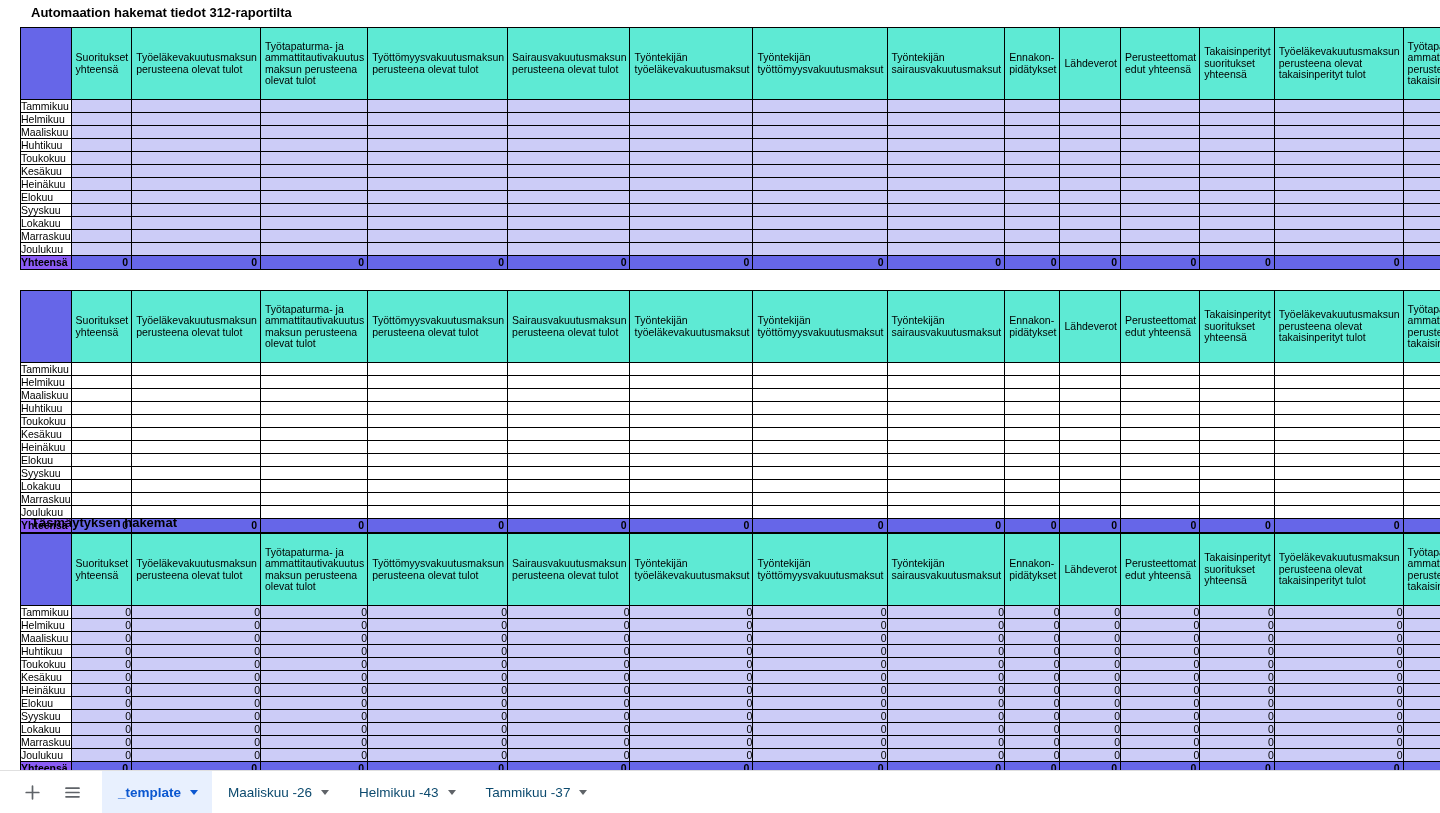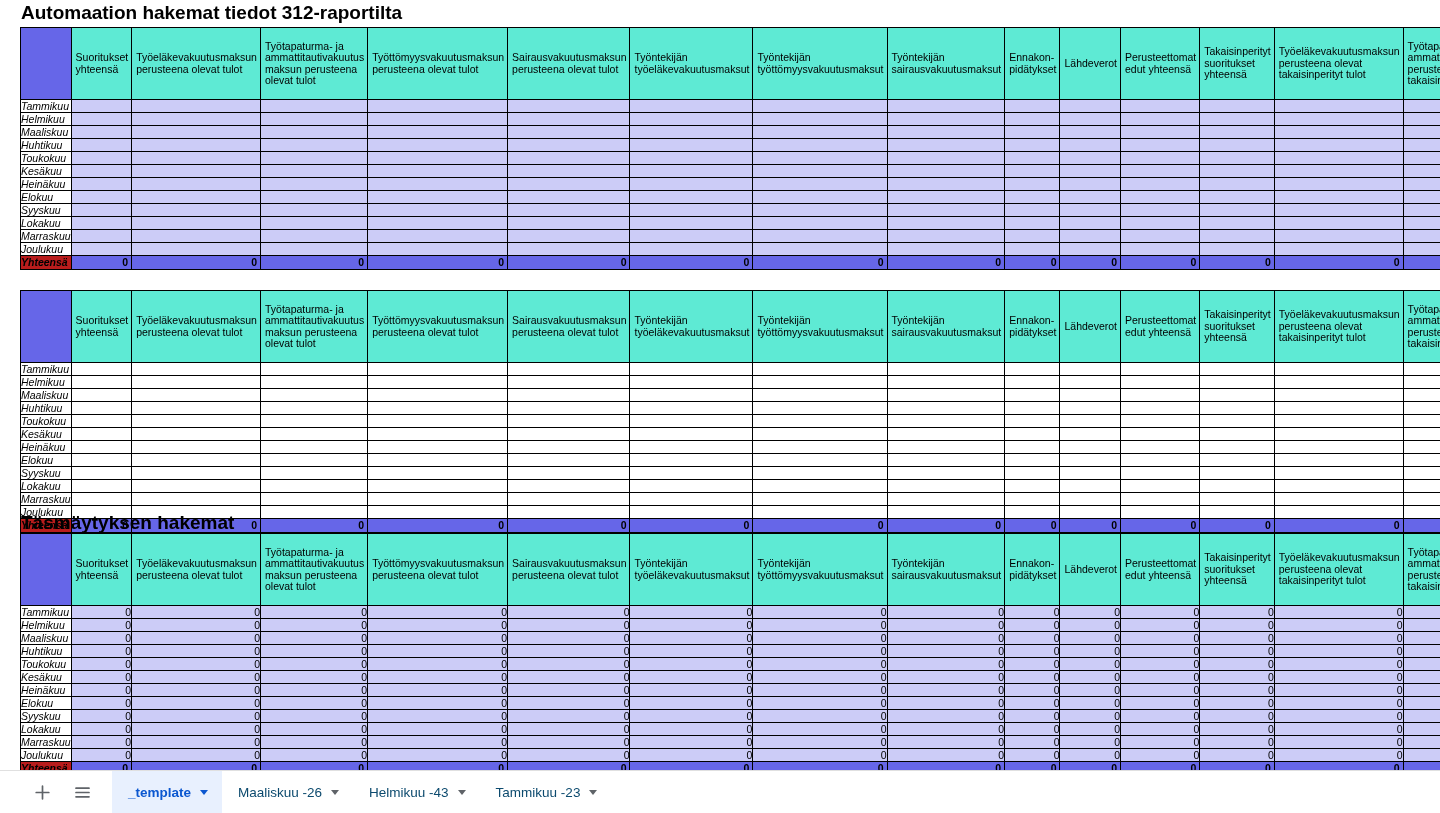--- a/index.html
+++ b/index.html
@@ -13,25 +13,25 @@
   #sheet-area {
     position: absolute;
     left: 0; top: 0;
     width: 1440px;
     height: 770px;
     background: #ffffff;
     overflow: hidden;
   }
 
   .section-title {
-    font-size: 19px;
+    font-size: 13px;
     font-weight: bold;
     color: #000000;
     line-height: 15px;
-    padding-left: 21px;
+    padding-left: 31px;
     white-space: nowrap;
   }
 
   table.grid {
     border-collapse: collapse;
     table-layout: fixed;
     margin-left: 20px;
     border: 1.3px solid #000000;
     background: #ffffff;
   }
@@ -62,54 +62,53 @@
 
   
   td.month {
     background: #ffffff;
     height: 12px;
     padding: 0 0 0 4px;
     font-size: 10.5px;
     line-height: 12px;
     vertical-align: middle;
     white-space: nowrap;
-    font-style: italic;
   }
   
   td.val {
     height: 12px;
     padding: 0 3px 0 0;
     text-align: right;
     font-size: 10.5px;
     line-height: 12px;
     vertical-align: middle;
   }
   td.val.filled { background: #ccccf7; }
   td.val.blank  { background: #ffffff; }
 
   
   tr.total td {
     background: #6666e8;
     height: 13px;
     line-height: 13px;
     font-weight: bold;
   }
-  tr.total td.month { background: #b91c1c; color:#000; }
+  tr.total td.month { background: #8b5cf6; color:#000; }
   tr.total td.val { text-align: right; padding-right: 3px; }
 
   
   #sheet-bar {
     position: absolute;
     left: 0; top: 770px;
     width: 1440px; height: 43px;
     background: #ffffff;
     border-top: 1px solid #e0e0e0;
     display: flex;
     align-items: center;
-    padding-left: 24px;
+    padding-left: 14px;
   }
   .bar-btn {
     width: 36px; height: 32px;
     display: flex; align-items: center; justify-content: center;
     color: #5f6368;
     cursor: pointer;
     border-radius: 4px;
     margin-right: 4px;
   }
   .bar-btn svg { display: block; }
@@ -958,17 +957,17 @@
       </div>
       <div class="tab">
         <span>Maaliskuu -26</span>
         <span class="caret"></span>
       </div>
       <div class="tab">
         <span>Helmikuu -43</span>
         <span class="caret"></span>
       </div>
       <div class="tab">
-        <span>Tammikuu -23</span>
+        <span>Tammikuu -37</span>
         <span class="caret"></span>
       </div>
     </div>
 </div>
 
 </body></html>

